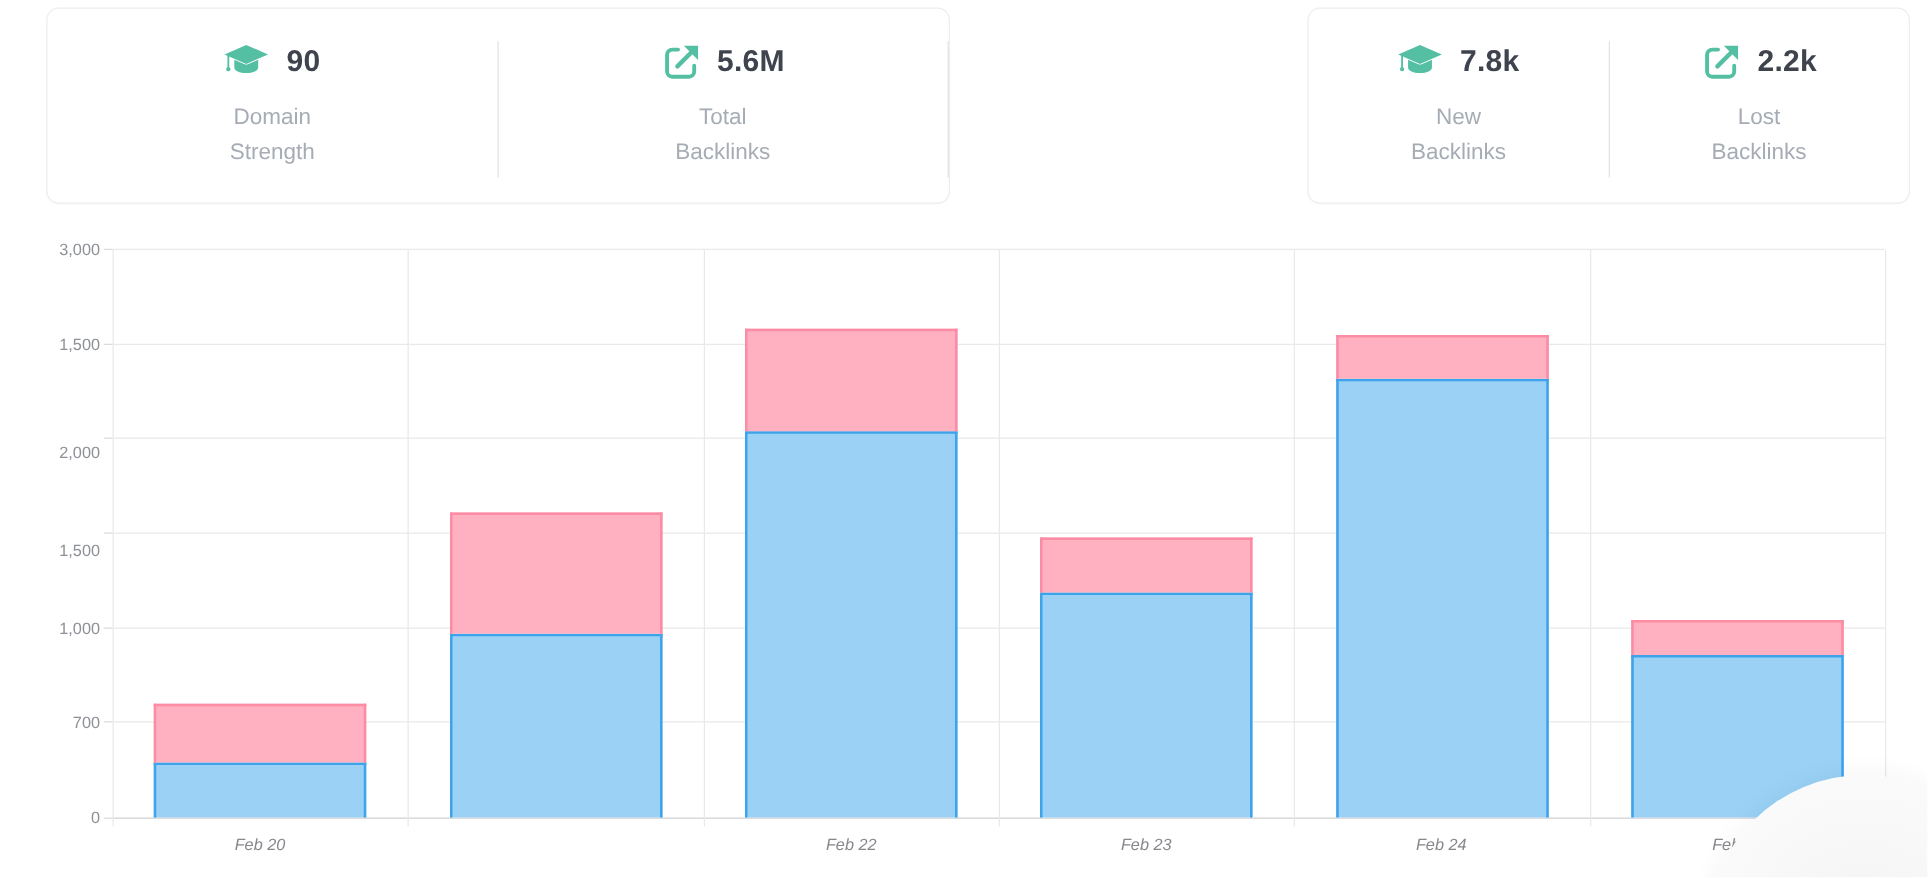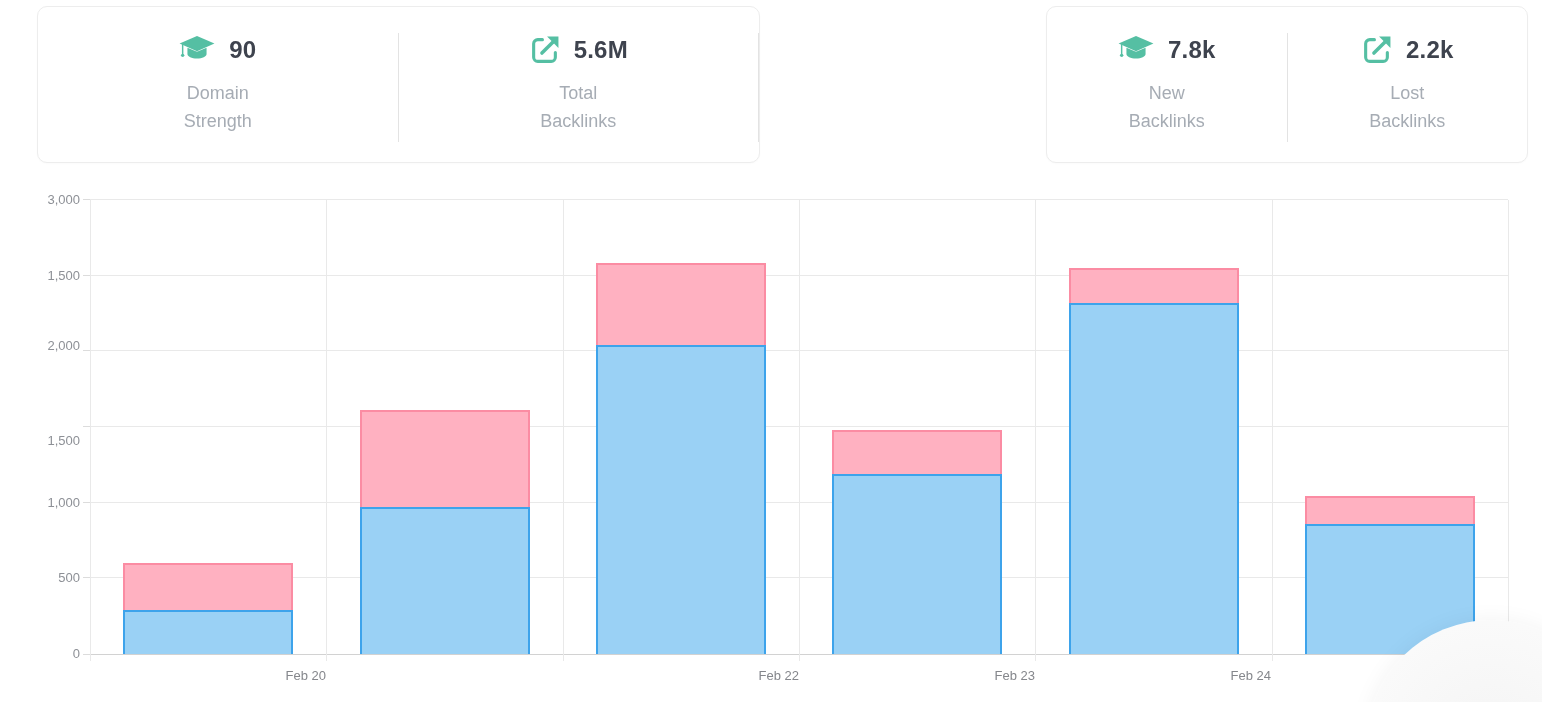--- a/index.html
+++ b/index.html
@@ -41,21 +41,21 @@
   .vgrid { position:absolute; top:0; width:1px; background:#e9e9e9; }
   .ytickmark { position:absolute; left:-7px; width:7px; height:1px; background:#dcdcdc; }
   #yaxis { position:absolute; left:0; top:200px; width:80px; height:454px; }
   .ylabel {
     position:absolute; right:0; width:80px; height:18px; line-height:18px;
     text-align:right; font-size:13px; color:#8d9096;
   }
   #xaxis { position:absolute; left:90px; top:666px; width:1418px; height:20px; }
   .xlabel {
     position:absolute; top:0; height:20px; line-height:20px;
-    text-align:right; font-size:13px; color:#85878c;
+    text-align:center; font-size:13px; color:#85878c;font-style:italic;
   }
   .bar-seg { position:absolute; }
 
   
   .fab-shadow {
     position:absolute; right:-74px; bottom:-168px;
     width:250px; height:250px; border-radius:50%;
     background:radial-gradient(circle at 50% 50%, #f4f4f4 0%, #fafafa 70%, #ffffff 100%);
     box-shadow:0 0 22px rgba(0,0,0,0.05);
   }
@@ -119,24 +119,24 @@
         </svg>
         <span class="stat-value">2.2k</span>
       </div>
       <div class="stat-label">Lost
 Backlinks</div>
     </div>
   </div>
 
   <div id="yaxis">
       <div class="ylabel" style="top: 445px;">0</div>
-      <div class="ylabel" style="top: 369.333px;">500</div>
+      <div class="ylabel" style="top: 369.333px;">700</div>
       <div class="ylabel" style="top: 293.667px;">1,000</div>
       <div class="ylabel" style="top: 232px;">1,500</div>
-      <div class="ylabel" style="top: 137px;">2,000</div>
+      <div class="ylabel" style="top: 153px;">2,000</div>
       <div class="ylabel" style="top: 66.6667px;">1,500</div>
       <div class="ylabel" style="top: -9px;">3,000</div>
     </div>
   <div id="plot">
       <div class="hgrid zero" style="top: 454px;"></div>
       <div class="ytickmark" style="top: 454px;"></div>
       <div class="hgrid" style="top: 377.333px;"></div>
       <div class="ytickmark" style="top: 377.333px;"></div>
       <div class="hgrid" style="top: 301.667px;"></div>
       <div class="ytickmark" style="top: 301.667px;"></div>

